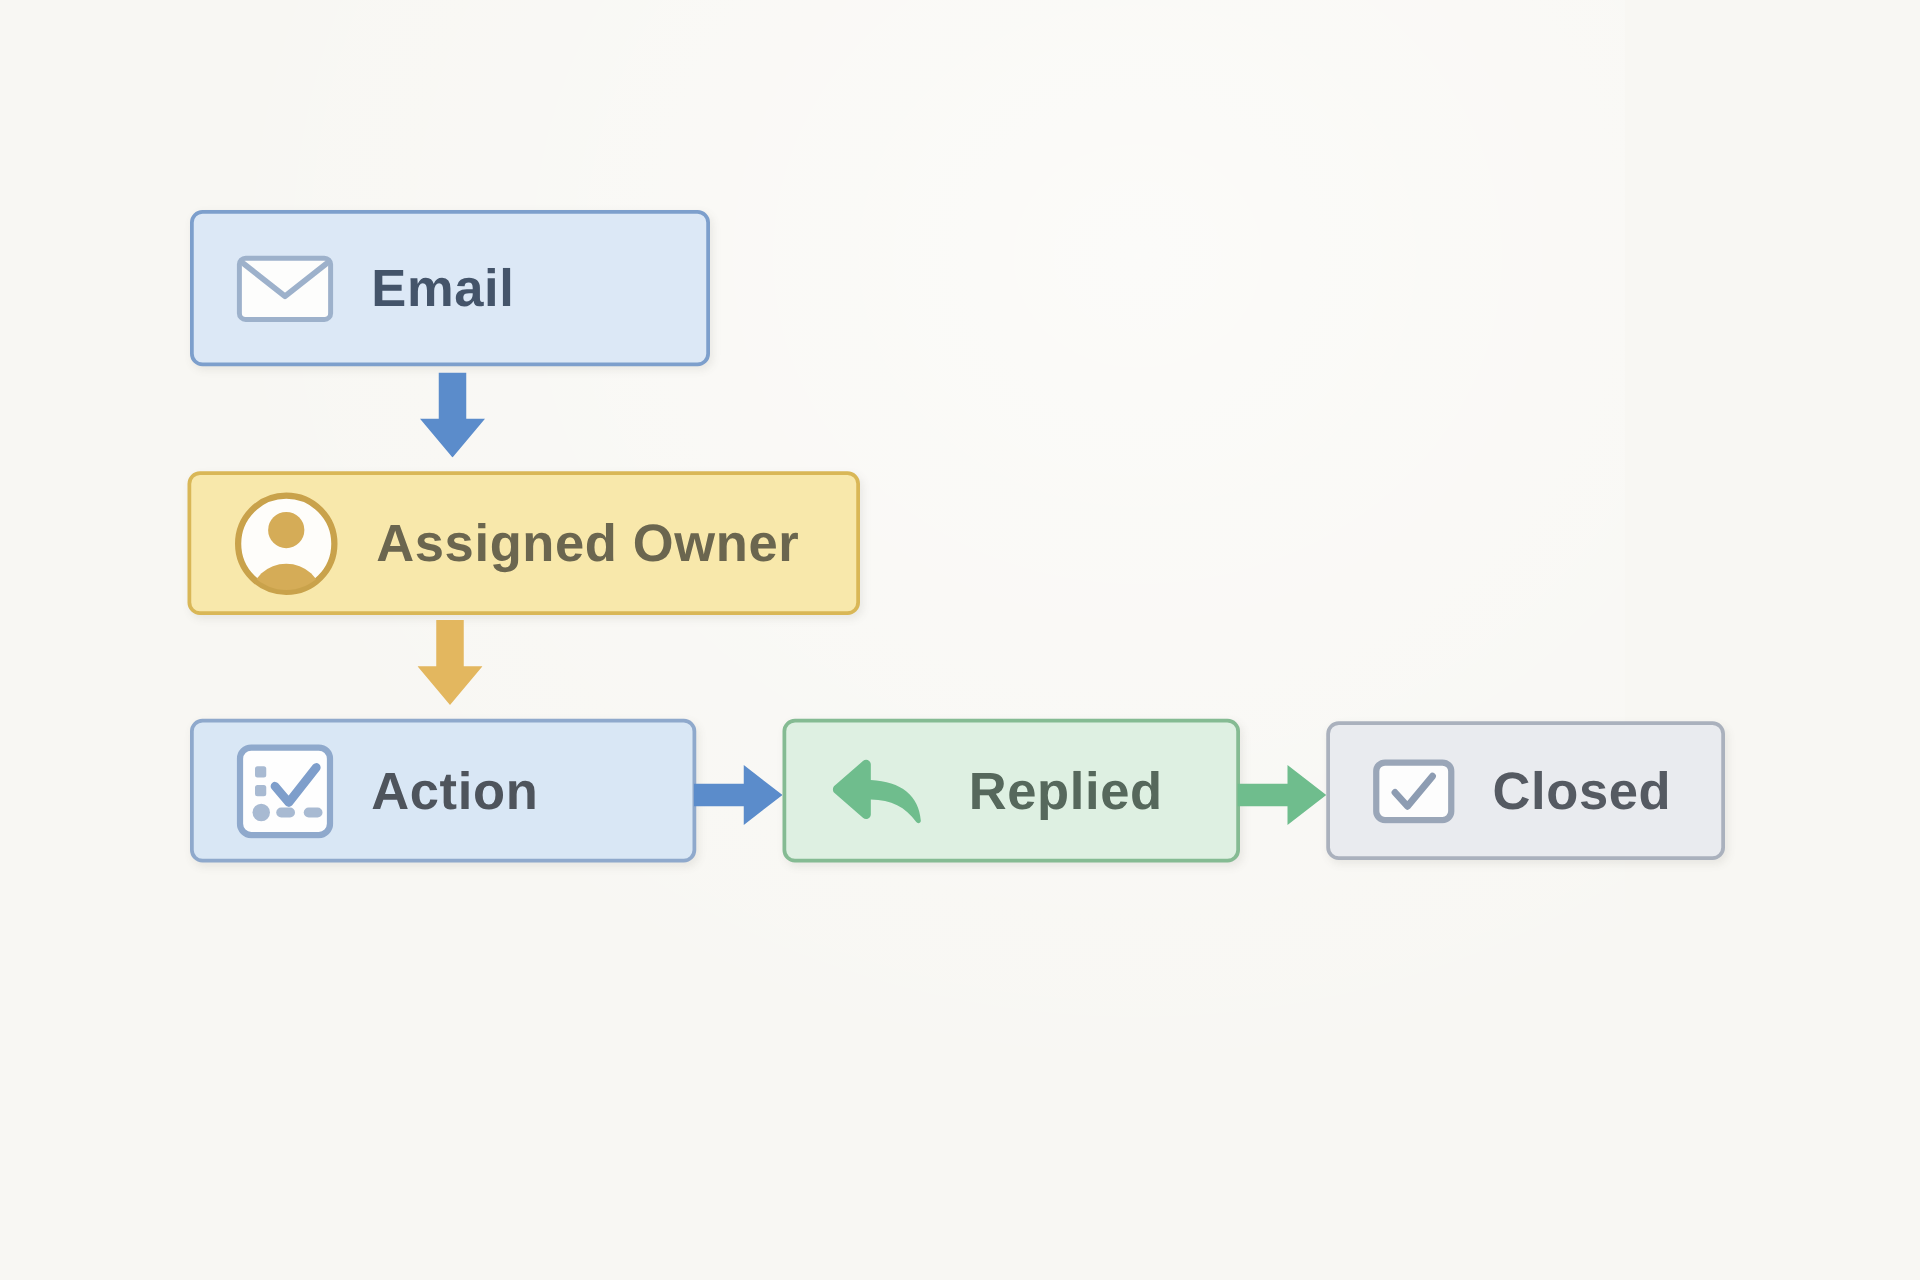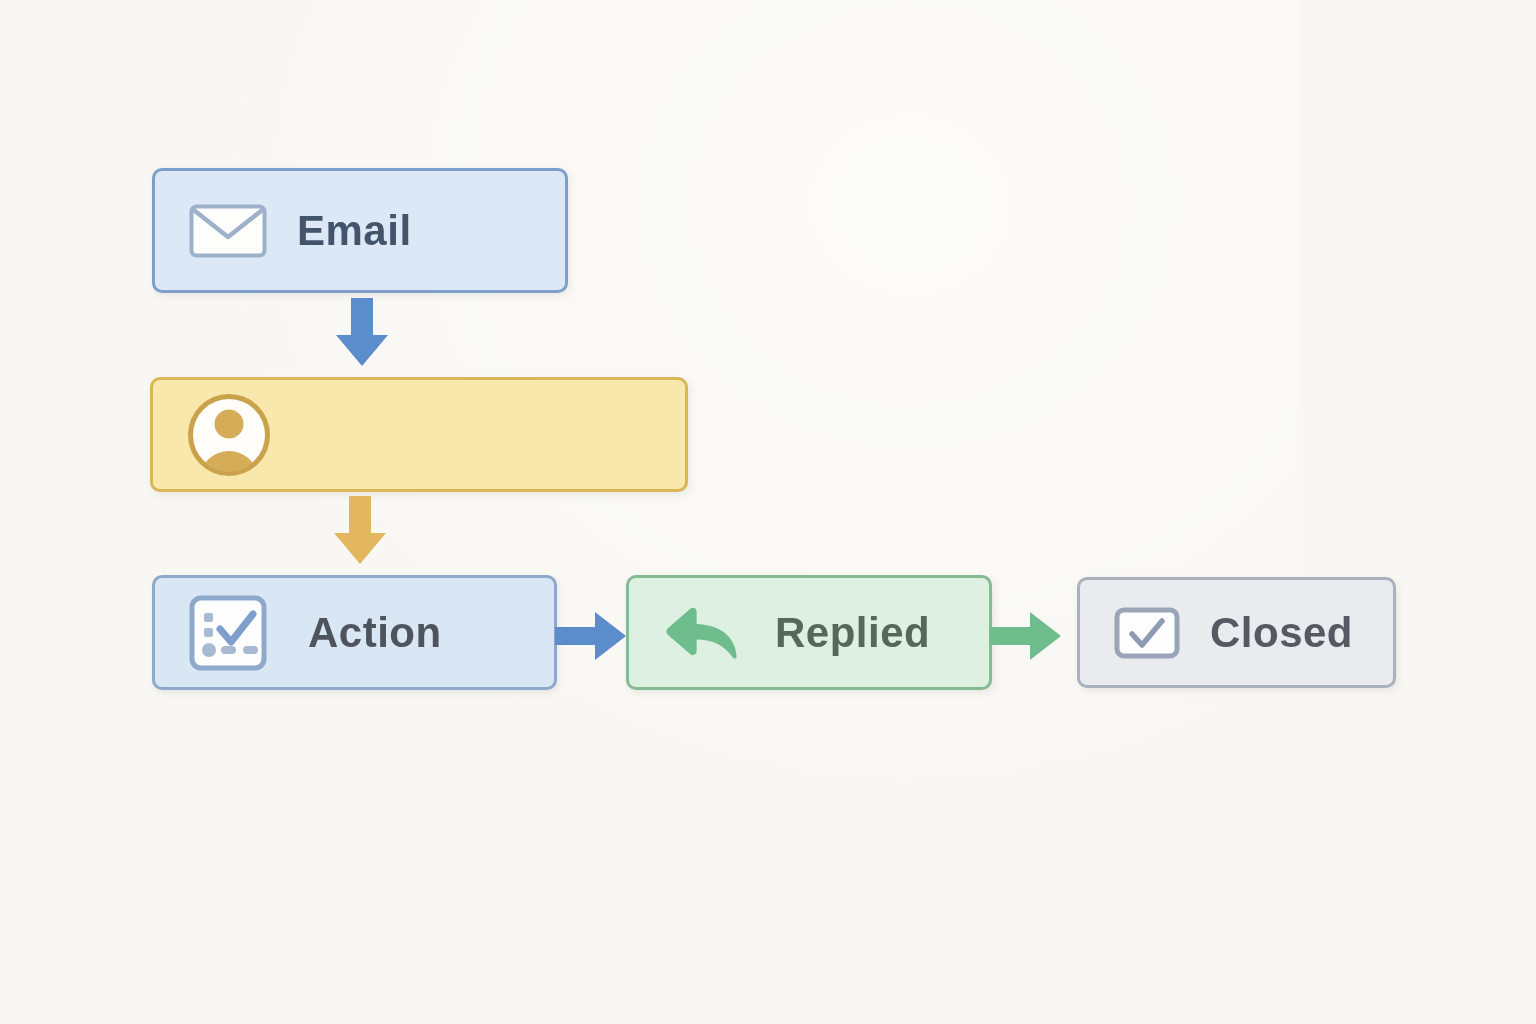--- a/index.html
+++ b/index.html
@@ -45,34 +45,33 @@
     background: #f8e8ab;
     border: 3px solid #d9b757;
   }
   .node-assigned-owner .node-label { color: #6b664f; }
   
   .node-action {
     left: 152px; top: 575px; width: 405px; height: 115px;
     background: #d9e7f5;
     border: 3px solid #8fa9cc;
   }
-  .node-action .node-label { color: #4e545c; margin-left: 11px; }
+  .node-action .node-label { color: #4e545c; }
   
   .node-replied {
     left: 626px; top: 575px; width: 366px; height: 115px;
     background: #def0e2;
     border: 3px solid #85bb93;
   }
   .node-replied .node-label { color: #56685c; }
   
   .node-closed {
     left: 1061px; top: 577px; width: 319px; height: 111px;
     background: #e9ebef;
     border: 3px solid #aab1bd;
-    margin-left: 16px;
   }
   .node-closed .node-label { color: #555a62; }
 
   .icon { display: inline-flex; flex: 0 0 auto; }
 
   .arrow { position: absolute; }
   .arrow svg { display: block; }
   .arrow-email-owner  { left: 336px; top: 298px; }
   .arrow-owner-action { left: 334px; top: 496px; }
   .arrow-action-replied { left: 555px; top: 612px; }
@@ -107,20 +106,21 @@
               <circle cx="42" cy="42" r="37"></circle>
             </clipPath>
         </defs>
         <circle cx="42" cy="42" r="38.5" fill="#fefdfa" stroke="#c9a24b" stroke-width="5"></circle>
         <g clip-path="url(#person-clip)">
           <circle cx="42" cy="31" r="14.5" fill="#d5ac57"></circle>
           <path d="M14 84 a28 26 0 0 1 56 0 z" fill="#d5ac57"></path>
         </g>
       </svg>
     </span>
+    <span class="node-label">Assigned Owner</span>
   </div>
 
   <div class="arrow arrow-owner-action">
     <svg width="52" height="68" viewBox="0 0 52 68">
       <polygon points="15,0 37,0 37,37 52,37 26,68 0,37 15,37" fill="#e3b75f"></polygon>
     </svg>
   </div>
 
   <div class="node node-action">
     <span class="icon">

